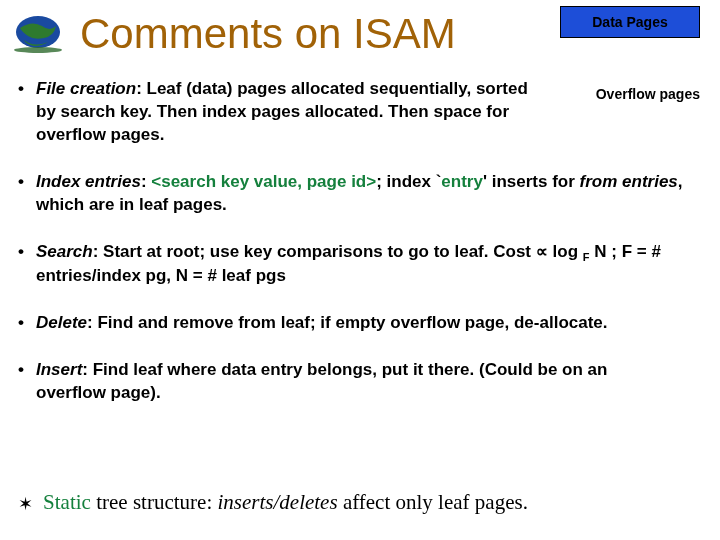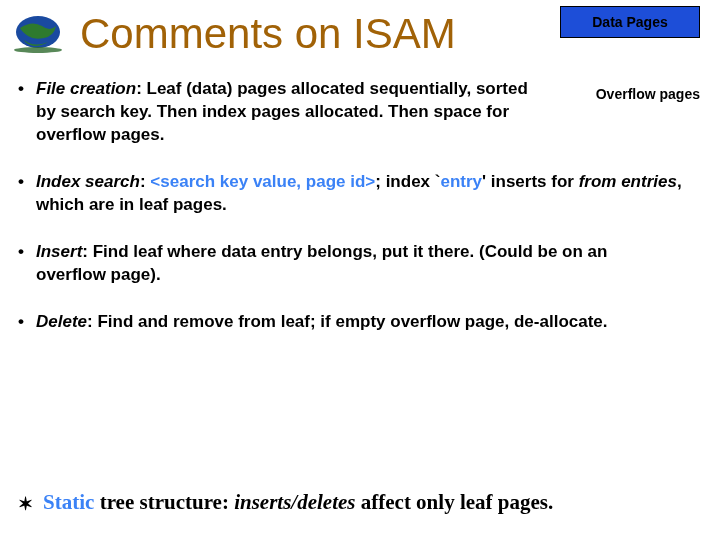--- a/index.html
+++ b/index.html
@@ -76,28 +76,28 @@
     line-height: 1.35;
   }
   ul.bullets > li::before {
     content: "•";
     position: absolute;
     left: 0;
     top: 0;
     font-size: 17px;
   }
   .i { font-style: italic; }
-  .red { color: #3b82f6; }
+  .red { color: #15803d; }
   .star-line {
     position: absolute;
     left: 18px;
     top: 490px;
     font-family: "Times New Roman", serif;
     font-size: 21px;
-    font-weight: 700;
+    font-weight: 400;
   }
   .asterisk {
     font-family: Wingdings, "Zapf Dingbats", serif;
     font-size: 18px;
     margin-right: 10px;
     vertical-align: middle;
   }
   .prop { font-family: "Lucida Sans Unicode", sans-serif; }
   .sub { font-size: 11px; vertical-align: sub; }
   .bullet2-wide { width: 664px; }
@@ -122,25 +122,28 @@
   <div class="gap"></div>
   <div class="gap"></div>
   <div class="overflow-label">Overflow pages</div>
 </div>
 
 <ul class="bullets">
   <li style="width:500px">
     <span class="i">File creation</span><span>:  Leaf (data) pages allocated sequentially, sorted by search key.  Then index pages allocated. Then space for overflow pages.</span>
   </li>
   <li class="bullet2-wide">
-    <span class="i">Index search</span><span>: </span><span class="red">&lt;search key value, page id&gt;</span><span>;  index `</span><span class="red">entry</span><span>' inserts for </span><span class="i">from entries</span><span>, which are in leaf pages.</span>
+    <span class="i">Index entries</span><span>: </span><span class="red">&lt;search key value, page id&gt;</span><span>;  index `</span><span class="red">entry</span><span>' inserts for </span><span class="i">from entries</span><span>, which are in leaf pages.</span>
+  </li>
+  <li style="width:640px">
+    <span class="i">Search</span><span>:  Start at root; use key comparisons to go to leaf.  Cost </span><span class="prop">∝</span><span> log </span><span class="sub">F</span><span> N ; F = # entries/index pg, N = # leaf pgs</span>
+  </li>
+  <li style="width:600px">
+    <span class="i">Delete</span><span>:  Find and remove from leaf; if empty overflow page, de-allocate.</span>
   </li>
   <li style="width:620px">
     <span class="i">Insert</span><span>:  Find leaf where data entry belongs,  put it there.  (Could be on an overflow page).</span>
-  </li>
-  <li style="width:600px">
-    <span class="i">Delete</span><span>:  Find and remove from leaf; if empty overflow page, de-allocate.</span>
   </li>
 </ul>
 
 <div class="star-line">
   <span class="asterisk">✶</span><span class="red">Static</span><span> tree structure</span><span>:  </span><span class="i">inserts/deletes</span><span> affect only leaf pages.</span>
 </div>
 
 </body></html>

